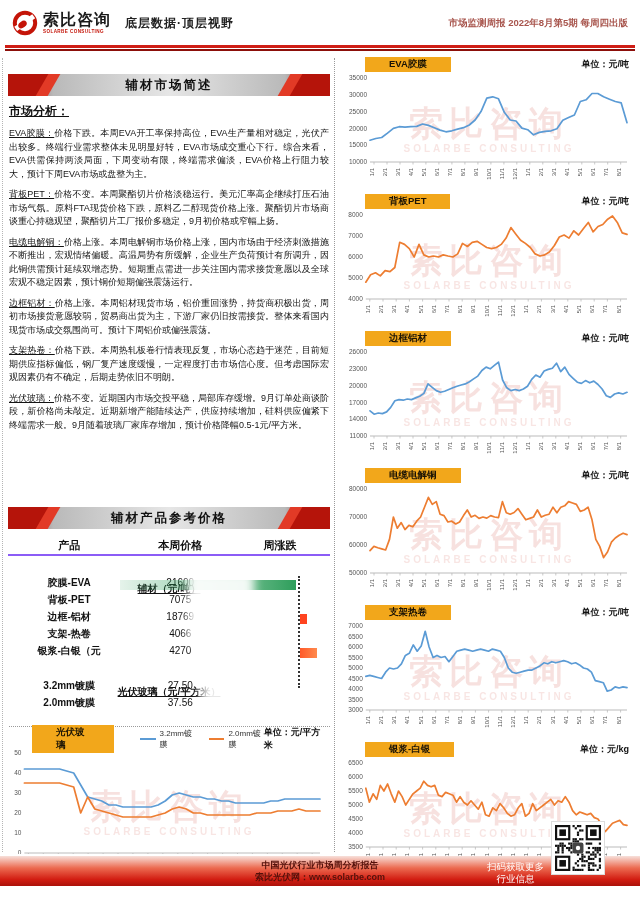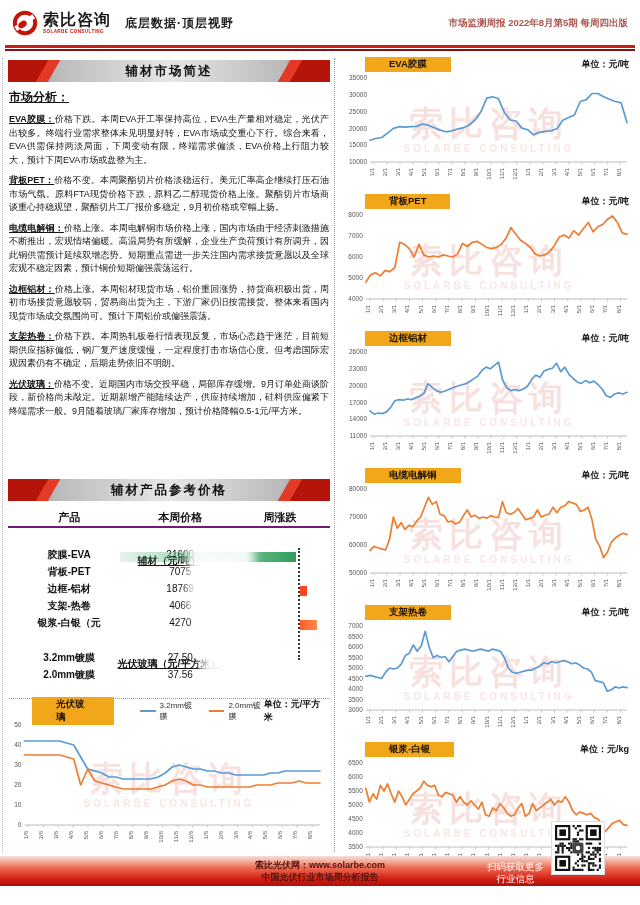--- a/index.html
+++ b/index.html
@@ -15,36 +15,36 @@
   .issue{margin-left:auto;font-size:9.5px;font-weight:700;color:#a8554d;}
   .header-rule1{position:absolute;top:45px;left:5px;right:5px;height:3px;background:#cf1d15;}
   .header-rule2{position:absolute;top:49px;left:5px;right:5px;height:2px;background:#8c0f0a;}
   
   .edge-dotted{position:absolute;left:2px;top:58px;height:794px;border-left:1px dotted #b5b5b5;}
   .divider-v{position:absolute;left:334px;top:58px;height:794px;border-left:1px dotted #9a9a9a;}
   
   .left-col{position:absolute;left:8px;top:58px;width:322px;height:796px;overflow:hidden;}
   .right-col{position:absolute;left:341px;top:56px;width:296px;height:800px;overflow:hidden;}
   
-  .section-bar{position:relative;height:22px;margin:2px 0 7px 0;overflow:hidden;
+  .section-bar{position:relative;height:22px;margin:16px 0 7px 0;overflow:hidden;
     background:linear-gradient(90deg,#6d0f0a 0%,#b9b9b9 14%,#e6e6e6 50%,#b9b9b9 86%,#6d0f0a 100%);}
   .section-bar .bar-title{position:absolute;left:0;right:0;top:3px;text-align:center;font-size:12.5px;font-weight:700;color:#111;letter-spacing:2px;z-index:3;}
   .sb{position:absolute;top:-3px;bottom:-3px;z-index:2;}
   .sb-l1{left:-10px;width:46px;transform:skewX(-30deg);background:#b5140a;}
   .sb-l2{left:34px;width:12px;transform:skewX(-30deg);background:#e23a26;}
   .sb-r1{right:-10px;width:46px;transform:skewX(-30deg);background:#b5140a;}
   .sb-r2{right:34px;width:12px;transform:skewX(-30deg);background:#e23a26;}
   
   .analysis{min-height:388px;padding:0 1px;}
   .analysis-heading{font-size:12px;font-weight:700;text-decoration:underline;margin:2px 0 7px 0;}
   .analysis p{margin:0 0 7px 0;font-size:9px;line-height:1.5;text-align:justify;color:#141414;}
-  .analysis .term{font-weight:700;text-decoration:underline;}
+  .analysis .term{font-weight:400;text-decoration:underline;}
   
   .price-table{position:relative;min-height:186px;margin-top:2px;}
-  .pt-header{display:flex;height:18px;border-bottom:2px solid #701a75;font-weight:700;font-size:11px;align-items:center;}
+  .pt-header{display:flex;height:18px;border-bottom:2px solid #8b5cf6;font-weight:700;font-size:11px;align-items:center;}
   .pt-row{display:flex;height:17px;align-items:center;font-size:10px;}
   .pt-group{height:18px;display:flex;align-items:center;justify-content:center;font-size:10px;font-weight:700;}
   .pt-group span{text-decoration:underline;margin-top:48px;}
   .c1{width:38%;text-align:center;font-weight:700;}
   .c2{width:31%;text-align:center;}
   .c3{width:31%;text-align:center;position:relative;}
   .pt-zero-line{position:absolute;left:calc(69% + 68px);top:40px;height:112px;border-left:2px dotted #333;}
   .pt-bar{position:absolute;height:10px;}
   .bar-eva{top:44px;right:calc(31% - 68px + 2px);width:176px;
     background:linear-gradient(90deg,rgba(46,158,91,0.12) 0%,rgba(46,158,91,0.55) 55%,#2e9e5b 100%);}
@@ -632,22 +632,22 @@
             <line x1="279.6" y1="89" x2="279.6" y2="91.5" stroke="#bbb" stroke-width="0.8"></line>
             <text class="xt" x="279.6" y="95" text-anchor="end" transform="rotate(-90 279.6 95)">8/1</text>
             <polyline points="24.8,30.2 28.4,44.2 32.1,35.8 35.7,41.4 39.3,27.4 42.9,33.0 46.6,26.0 50.2,35.8 53.8,44.2 57.5,33.0 61.1,38.6 64.7,47.0 68.3,41.4 72.0,35.8 75.6,33.0 79.2,30.2 82.8,23.2 86.5,27.4 90.1,28.8 93.7,27.4 97.4,37.2 101.0,38.6 104.6,34.4 108.2,35.8 111.9,37.2 115.5,44.2 119.1,38.6 122.7,44.2 126.4,47.0 130.0,42.8 133.6,47.0 137.3,51.2 140.9,44.2 144.5,56.8 148.1,58.2 151.8,49.8 155.4,52.6 159.0,45.6 162.7,49.8 166.3,55.4 169.9,58.2 173.5,56.8 177.2,49.8 180.8,45.6 184.4,58.2 188.1,55.4 191.7,45.6 195.3,52.6 198.9,49.8 202.6,47.0 206.2,44.2 209.8,41.4 213.4,47.0 217.1,42.8 220.7,44.2 224.3,38.6 228.0,44.2 231.6,52.6 235.2,56.8 238.8,54.0 242.5,55.4 246.1,56.8 249.7,55.4 253.3,59.6 257.0,61.0 260.6,66.6 264.2,73.6 267.9,69.4 271.5,65.2 275.1,63.8 278.7,62.4 282.4,66.6 286.0,67.4" fill="none" stroke="#ed7d31" stroke-width="1.7" stroke-linejoin="round" stroke-linecap="round"></polyline>
           </svg>
         </div>
       </div>
     </div>
 
   <div class="footer">
     <div class="footer-center">
+      <div>中国光伏行业市场周分析报告</div>
       <div>索比光伏网：www.solarbe.com</div>
-      <div>中国光伏行业市场周分析报告</div>
     </div>
     <div class="qr-caption">
       <div>扫码获取更多</div>
       <div>行业信息</div>
     </div>
   </div>
   <div class="qr-box"><svg id="qrSvg" width="46" height="46" viewBox="0 0 21 21">
         <rect x="8" y="0" width="1" height="1" fill="#111"></rect>
         <rect x="10" y="0" width="1" height="1" fill="#111"></rect>
         <rect x="11" y="0" width="1" height="1" fill="#111"></rect>

